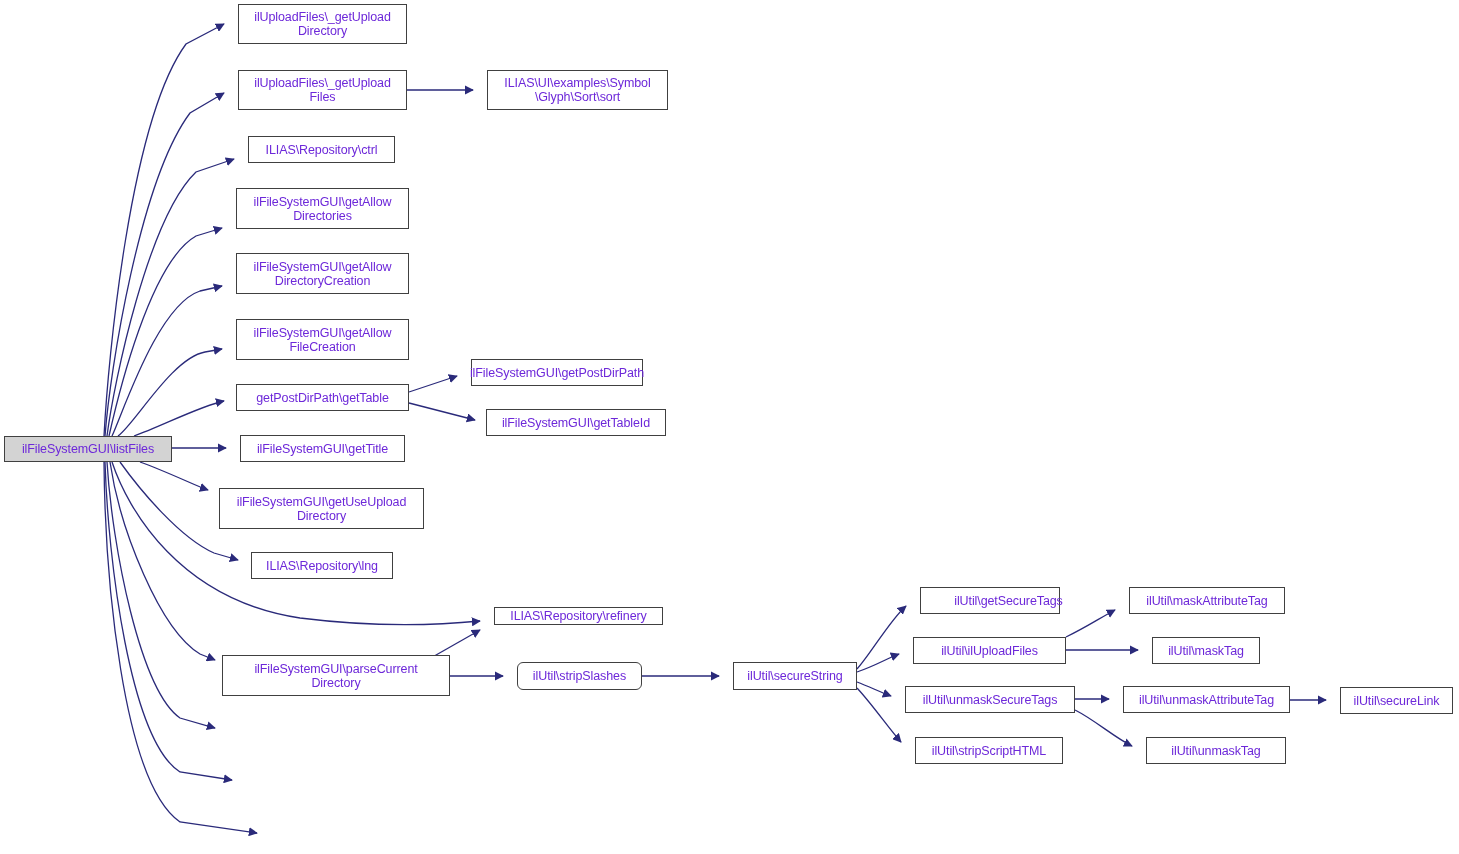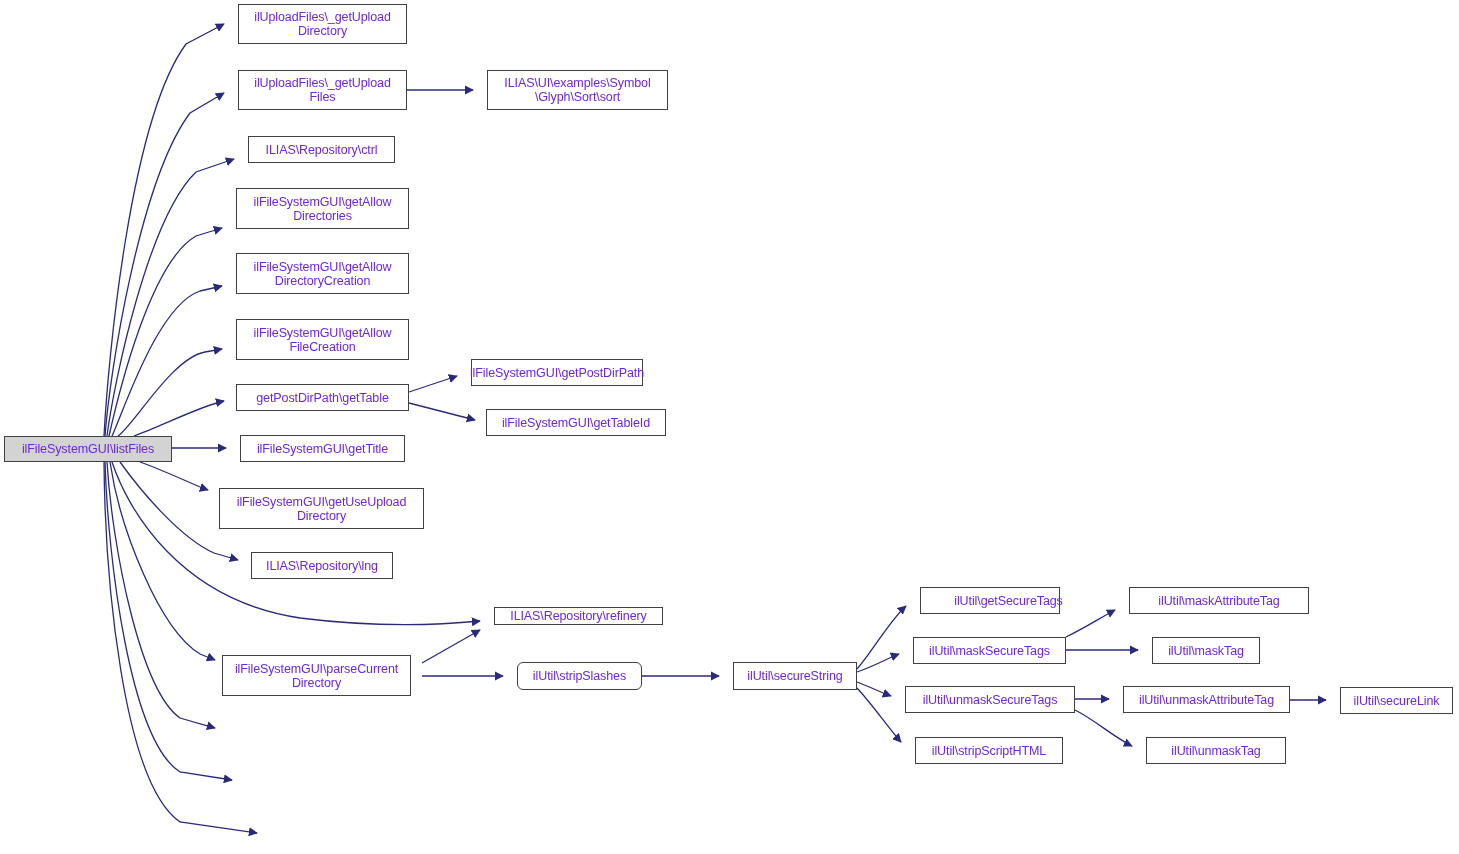--- a/index.html
+++ b/index.html
@@ -108,28 +108,28 @@
       <div class="node" style="left: 236px; top: 319px; width: 173px; height: 41px;">ilFileSystemGUI\getAllow
 FileCreation</div>
       <div class="node" style="left: 236px; top: 384px; width: 173px; height: 27px;">getPostDirPath\getTable</div>
       <div class="node" style="left: 471px; top: 359px; width: 172px; height: 27px;">ilFileSystemGUI\getPostDirPath</div>
       <div class="node" style="left: 486px; top: 409px; width: 180px; height: 27px;">ilFileSystemGUI\getTableId</div>
       <div class="node" style="left: 240px; top: 435px; width: 165px; height: 27px;">ilFileSystemGUI\getTitle</div>
       <div class="node" style="left: 219px; top: 488px; width: 205px; height: 41px;">ilFileSystemGUI\getUseUpload
 Directory</div>
       <div class="node" style="left: 251px; top: 552px; width: 142px; height: 27px;">ILIAS\Repository\lng</div>
       <div class="node" style="left: 494px; top: 607px; width: 169px; height: 18px;">ILIAS\Repository\refinery</div>
-      <div class="node" style="left: 222px; top: 655px; width: 189px; height: 41px;">ilFileSystemGUI\parseCurrent
+      <div class="node" style="left: 222px; top: 655px; width: 228px; height: 41px;">ilFileSystemGUI\parseCurrent
 Directory</div>
       <div class="node" style="left: 517px; top: 662px; width: 125px; height: 28px; border-radius: 6px;">ilUtil\stripSlashes</div>
       <div class="node" style="left: 733px; top: 662px; width: 124px; height: 28px;">ilUtil\secureString</div>
       <div class="node" style="left: 920px; top: 587px; width: 140px; height: 27px; padding-left: 37px;">ilUtil\getSecureTags</div>
-      <div class="node" style="left: 913px; top: 637px; width: 153px; height: 27px;">ilUtil\maskSecureTags</div>
+      <div class="node" style="left: 913px; top: 637px; width: 153px; height: 27px;">ilUtil\ilUploadFiles</div>
       <div class="node" style="left: 905px; top: 686px; width: 170px; height: 27px;">ilUtil\unmaskSecureTags</div>
       <div class="node" style="left: 915px; top: 737px; width: 148px; height: 27px;">ilUtil\stripScriptHTML</div>
-      <div class="node" style="left: 1129px; top: 587px; width: 180px; height: 27px;">ilUtil\maskAttributeTag</div>
+      <div class="node" style="left: 1129px; top: 587px; width: 156px; height: 27px;">ilUtil\maskAttributeTag</div>
       <div class="node" style="left: 1152px; top: 637px; width: 108px; height: 27px;">ilUtil\maskTag</div>
       <div class="node" style="left: 1123px; top: 686px; width: 167px; height: 27px;">ilUtil\unmaskAttributeTag</div>
       <div class="node" style="left: 1146px; top: 737px; width: 140px; height: 27px;">ilUtil\unmaskTag</div>
       <div class="node" style="left: 1340px; top: 687px; width: 113px; height: 27px;">ilUtil\secureLink</div>
     </div>
 
 </div>
 
 </body></html>

